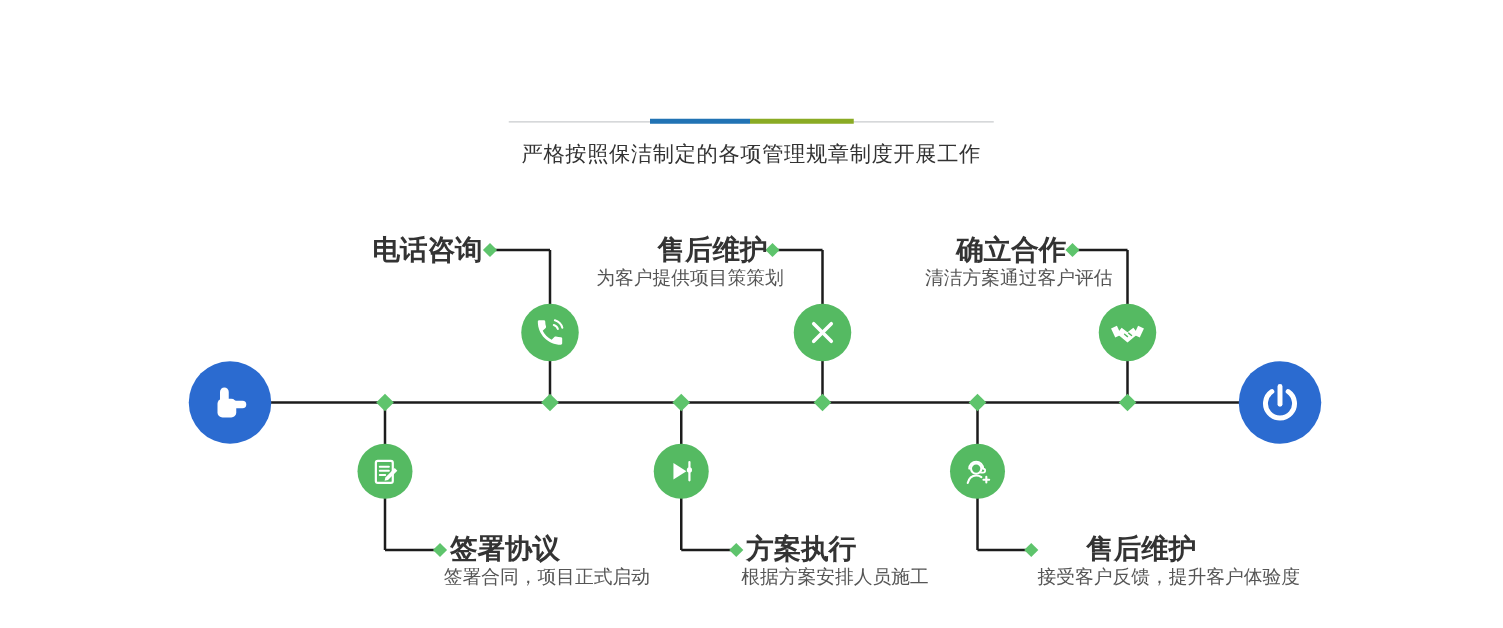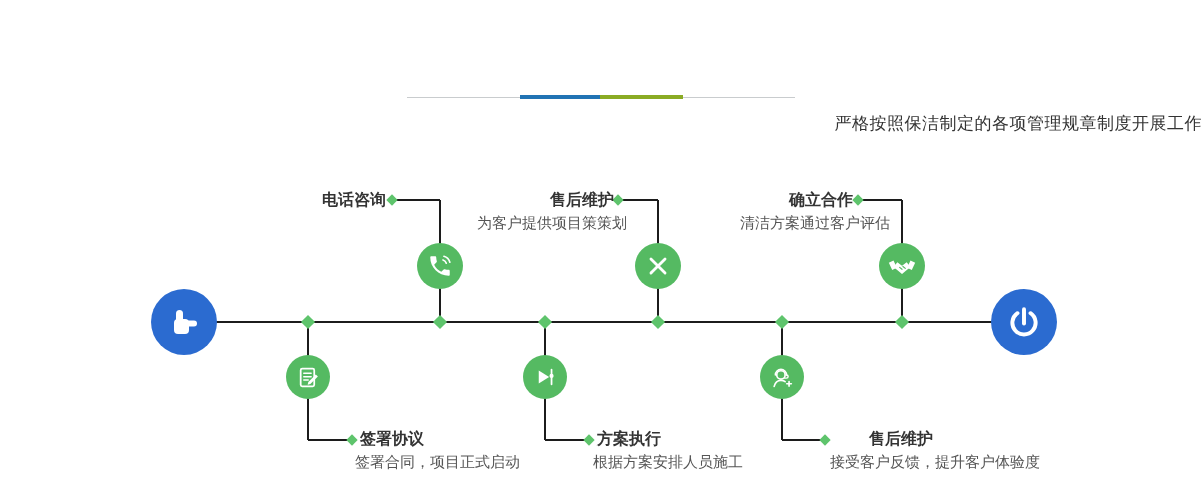--- a/index.html
+++ b/index.html
@@ -9,21 +9,21 @@
   }
   
   .page-title {
     position:absolute; top:52px; left:0; width:100%; text-align:center;
     font-size:31px; font-weight:bold; color:#42484e; letter-spacing:1px;
   }
   .rule-gray  { position:absolute; top:97px; left:407px; width:388px; height:1px; background:#c9ccce; }
   .rule-blue  { position:absolute; top:95px; left:520px; width:80px;  height:4px; background:#2173b4; }
   .rule-green { position:absolute; top:95px; left:600px; width:83px;  height:4px; background:#8aab24; }
   .page-subtitle {
-    position:absolute; top:112px; left:0; width:100%; text-align:right;
+    position:absolute; top:112px; left:0; width:100%; text-align:center;
     font-size:17px; color:#333; letter-spacing:0.5px;
   }
   
   .hline, .vline { position:absolute; background:#1c1c1c; }
   .main-line { height:2px; }
   .hline { height:1.5px; }
   .vline { width:1.5px; }
   
   .diamond {
     position:absolute; width:10px; height:10px; background:#5ec46c; transform:rotate(45deg);
@@ -33,21 +33,21 @@
   .circle {
     position:absolute; border-radius:50%;
     display:flex; align-items:center; justify-content:center;
   }
   .circle.blue  { width:66px; height:66px; background:#2b6bd0; }
   .circle.green { width:46px; height:46px; background:#55ba62; }
   .circle.green.b { width:44px; height:44px; }
   .circle svg { display:block; }
   
   .step-title {
-    position:absolute; top:0; font-size:16px; font-weight:bold; color:#333;
+    position:absolute; top:0; font-size:22px; font-weight:bold; color:#333;
     white-space:nowrap; line-height:20px;
   }
   .step-desc {
     position:absolute; font-size:15px; color:#555; white-space:nowrap; line-height:18px;
   }
   .t1 { top:190px; right:816px; } .d1 { top:214px; right:805px; }
   .t2 { top:190px; right:588px; } .d2 { top:214px; right:575px; }
   .t3 { top:190px; right:349px; } .d3 { top:214px; right:312px; }
   .bt1 { top:429px; left:360px; } .bd1 { top:453px; left:355px; }
   .bt2 { top:429px; left:597px; } .bd2 { top:453px; left:593px; }

